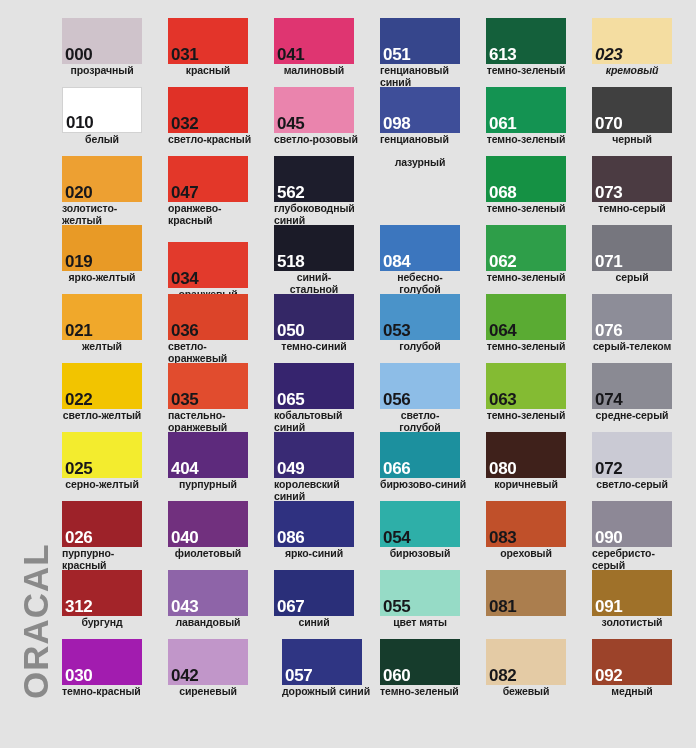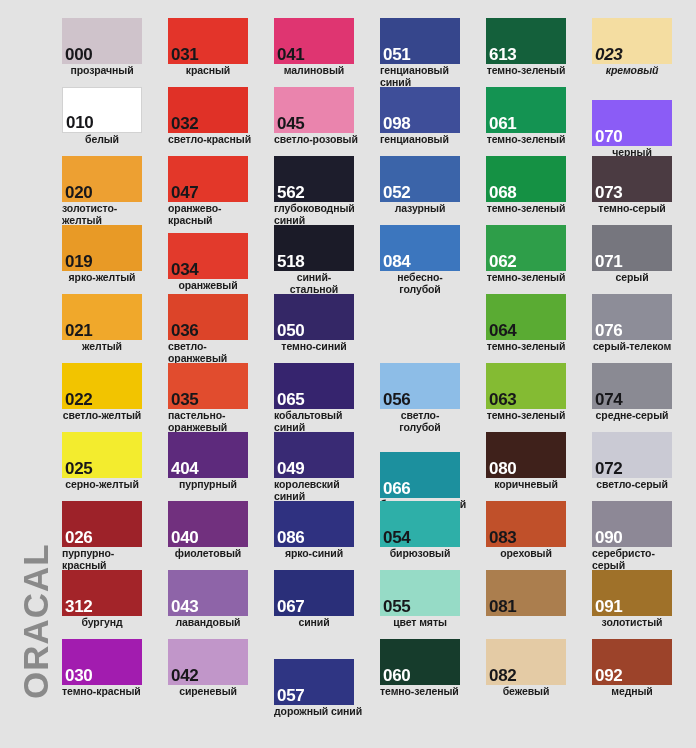--- a/index.html
+++ b/index.html
@@ -155,21 +155,21 @@
         </div>
         <div class="cname lft">генциановый</div>
       </div>
       <div class="cell" style="left: 424px; top: 69px;">
         <div class="swatch" style="background: rgb(20, 147, 82);">
           <div class="code light">061</div>
         </div>
         <div class="cname ctr">темно-зеленый</div>
       </div>
       <div class="cell" style="left: 530px; top: 69px;">
-        <div class="swatch" style="background: #8b5cf6; margin-top: 13px;">
+        <div class="swatch" style="background: #404040;">
           <div class="code light">070</div>
         </div>
         <div class="cname ctr">черный</div>
       </div>
       <div class="cell" style="left: 0px; top: 138px;">
         <div class="swatch" style="background: rgb(237, 160, 50);">
           <div class="code dark">020</div>
         </div>
         <div class="cname lft">золотисто-желтый</div>
       </div>
@@ -179,44 +179,41 @@
         </div>
         <div class="cname lft">оранжево-красный</div>
       </div>
       <div class="cell" style="left: 212px; top: 138px;">
         <div class="swatch" style="background: rgb(29, 29, 44);">
           <div class="code light">562</div>
         </div>
         <div class="cname lft">глубоководный синий</div>
       </div>
       <div class="cell" style="left: 318px; top: 138px;">
-        <div class="swatch" style="background: rgb(59, 100, 169);">
-          <div class="code light">052</div>
-        </div>
         <div class="cname ctr">лазурный</div>
       </div>
       <div class="cell" style="left: 424px; top: 138px;">
         <div class="swatch" style="background: rgb(21, 145, 68);">
           <div class="code light">068</div>
         </div>
         <div class="cname ctr">темно-зеленый</div>
       </div>
       <div class="cell" style="left: 530px; top: 138px;">
         <div class="swatch" style="background: rgb(75, 59, 66);">
           <div class="code light">073</div>
         </div>
         <div class="cname ctr">темно-серый</div>
       </div>
       <div class="cell" style="left: 0px; top: 207px;">
         <div class="swatch" style="background: rgb(232, 154, 38);">
           <div class="code dark">019</div>
         </div>
         <div class="cname ctr">ярко-желтый</div>
       </div>
-      <div class="cell" style="left: 106px; top: 215px;">
+      <div class="cell" style="left: 106px; top: 224px;">
         <div class="swatch" style="background: rgb(226, 58, 44);">
           <div class="code dark">034</div>
         </div>
         <div class="cname ctr">оранжевый</div>
       </div>
       <div class="cell" style="left: 212px; top: 207px;">
         <div class="swatch" style="background: rgb(27, 27, 40);">
           <div class="code light">518</div>
         </div>
         <div class="cname ctr">синий-стальной</div>
@@ -250,20 +247,26 @@
           <div class="code dark">036</div>
         </div>
         <div class="cname lft">светло-оранжевый</div>
       </div>
       <div class="cell" style="left: 212px; top: 276px;">
         <div class="swatch" style="background: rgb(52, 39, 102);">
           <div class="code light">050</div>
         </div>
         <div class="cname ctr">темно-синий</div>
       </div>
+      <div class="cell" style="left: 318px; top: 276px;">
+        <div class="swatch" style="background: rgb(74, 147, 201);">
+          <div class="code dark">053</div>
+        </div>
+        <div class="cname ctr">голубой</div>
+      </div>
       <div class="cell" style="left: 424px; top: 276px;">
         <div class="swatch" style="background: rgb(90, 171, 51);">
           <div class="code dark">064</div>
         </div>
         <div class="cname ctr">темно-зеленый</div>
       </div>
       <div class="cell" style="left: 530px; top: 276px;">
         <div class="swatch" style="background: rgb(141, 141, 152);">
           <div class="code light">076</div>
         </div>
@@ -316,21 +319,21 @@
           <div class="code light">404</div>
         </div>
         <div class="cname ctr">пурпурный</div>
       </div>
       <div class="cell" style="left: 212px; top: 414px;">
         <div class="swatch" style="background: rgb(57, 42, 116);">
           <div class="code light">049</div>
         </div>
         <div class="cname lft">королевский синий</div>
       </div>
-      <div class="cell" style="left: 318px; top: 414px; margin-top: 20px;">
+      <div class="cell" style="left: 318px; top: 414px;">
         <div class="swatch" style="background: rgb(28, 144, 158);">
           <div class="code light">066</div>
         </div>
         <div class="cname lft">бирюзово-синий</div>
       </div>
       <div class="cell" style="left: 424px; top: 414px;">
         <div class="swatch" style="background: rgb(63, 33, 27);">
           <div class="code light">080</div>
         </div>
         <div class="cname ctr">коричневый</div>
@@ -417,21 +420,21 @@
           <div class="code light">030</div>
         </div>
         <div class="cname lft">темно-красный</div>
       </div>
       <div class="cell" style="left: 106px; top: 621px;">
         <div class="swatch" style="background: rgb(193, 150, 201);">
           <div class="code dark">042</div>
         </div>
         <div class="cname ctr">сиреневый</div>
       </div>
-      <div class="cell" style="left: 212px; top: 621px; margin-top: 20px;">
+      <div class="cell" style="left: 220px; top: 621px;">
         <div class="swatch" style="background: rgb(47, 53, 131);">
           <div class="code light">057</div>
         </div>
         <div class="cname lft">дорожный синий</div>
       </div>
       <div class="cell" style="left: 318px; top: 621px;">
         <div class="swatch" style="background: rgb(22, 60, 44);">
           <div class="code light">060</div>
         </div>
         <div class="cname lft">темно-зеленый</div>

